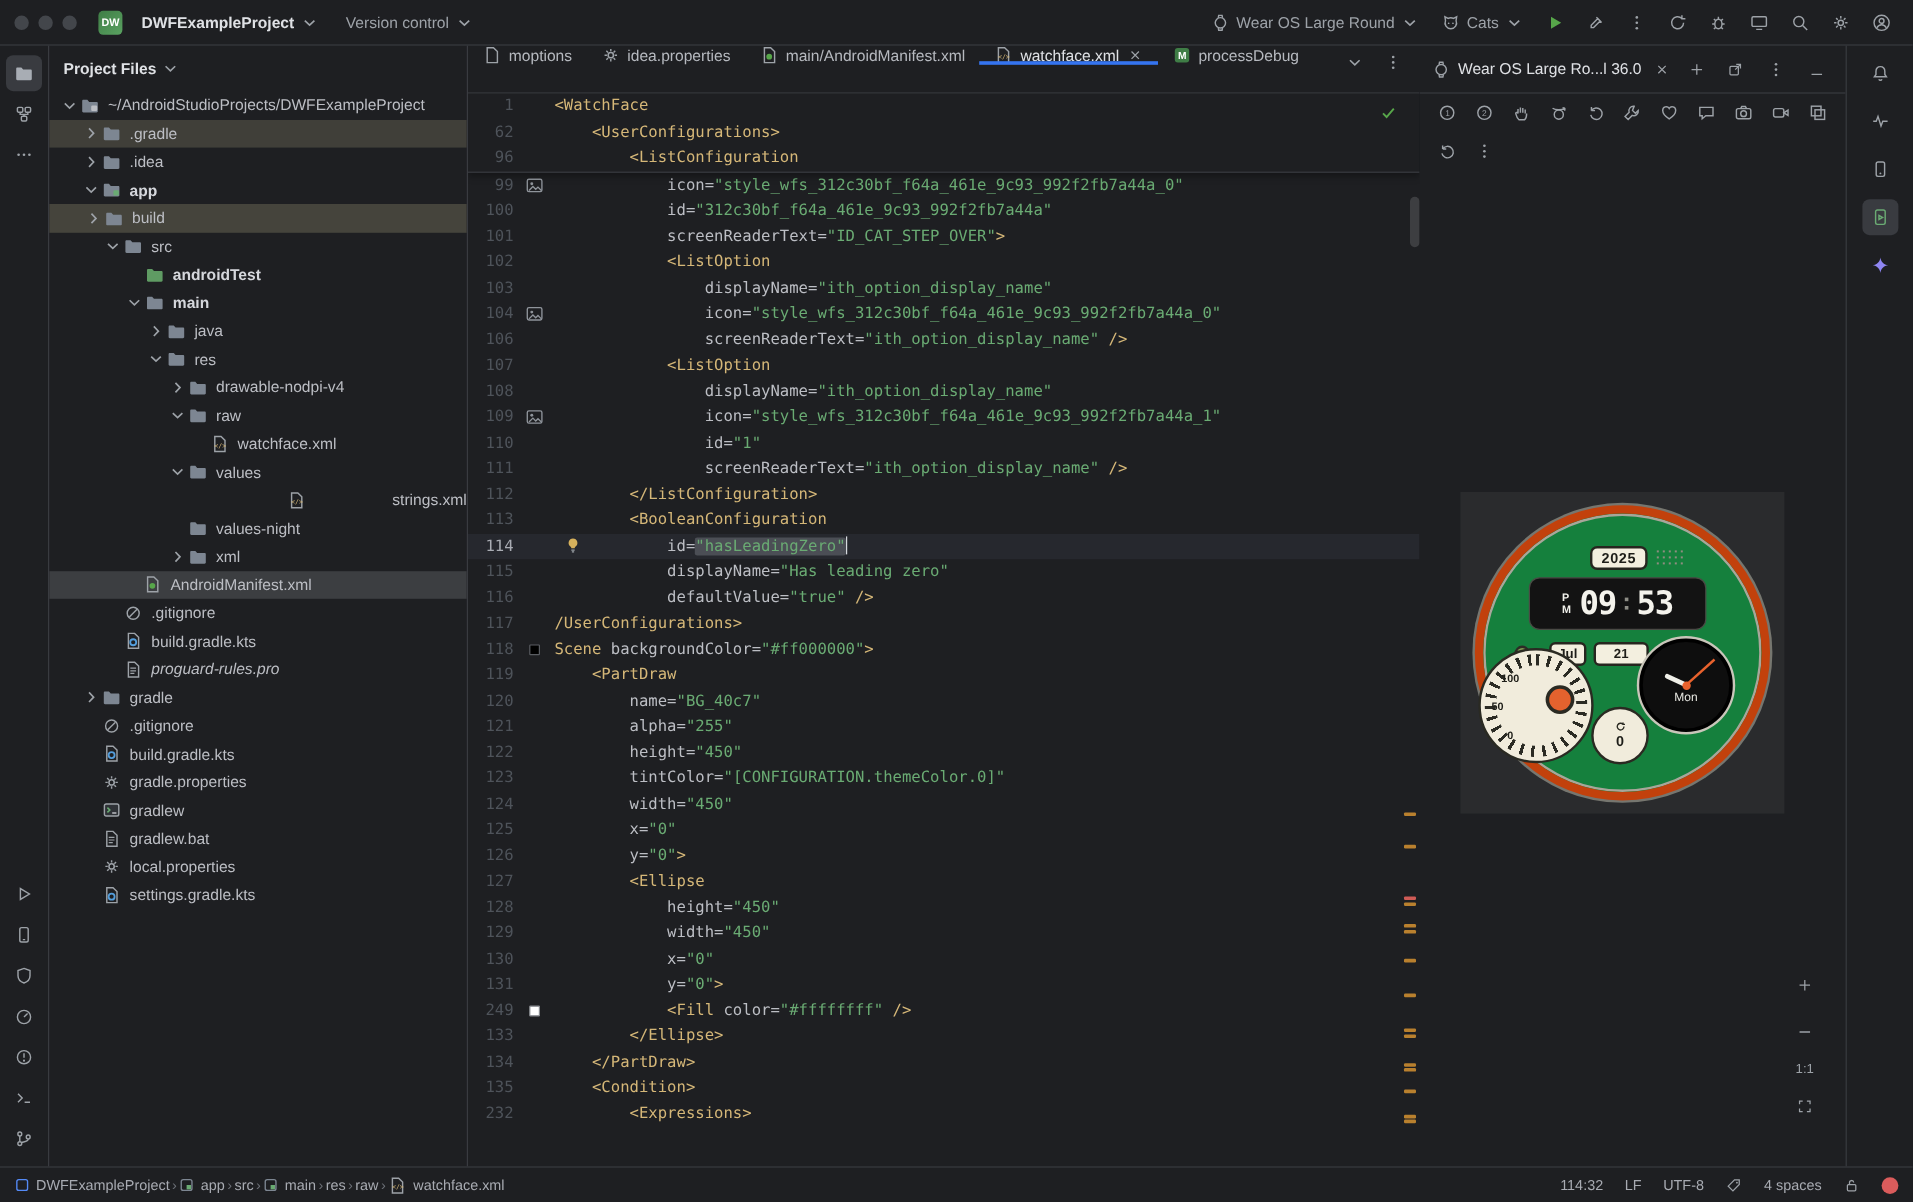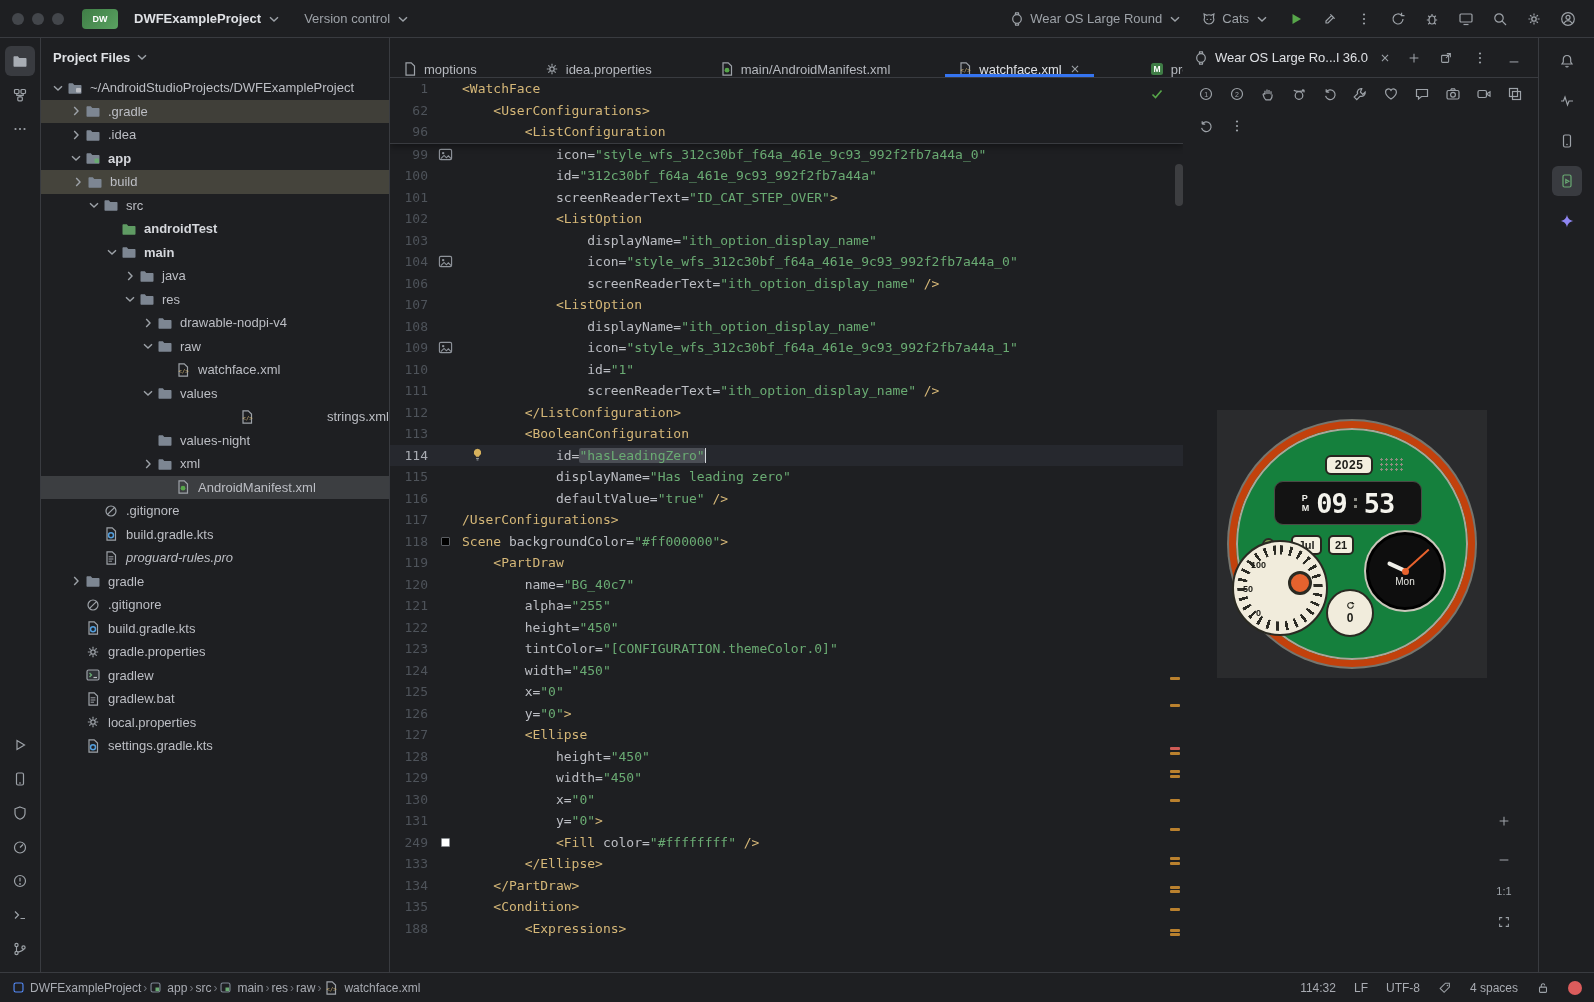--- a/index.html
+++ b/index.html
@@ -9,21 +9,21 @@
   *{box-sizing:border-box;}
   html,body{margin:0;padding:0;}
   body{width:1594px;height:1002px;overflow:hidden;background:var(--bg);
        font-family:"Liberation Sans",sans-serif;font-size:13px;color:var(--text);}
   svg{display:block;}
   
   .titlebar{height:38px;display:flex;align-items:center;gap:10px;padding:0 12px;
             border-bottom:1px solid var(--border);}
   .lights{display:flex;gap:8px;margin-right:8px;}
   .light{width:12px;height:12px;border-radius:50%;background:#43464b;}
-  .dw-badge{width:36px;height:20px;border-radius:4px;background:linear-gradient(135deg,#3f7d46,#5aa261);
+  .dw-badge{width:20px;height:20px;border-radius:4px;background:linear-gradient(135deg,#3f7d46,#5aa261);
             color:#fff;font-size:9px;font-weight:bold;display:flex;align-items:center;justify-content:center;}
   .chip{display:flex;align-items:center;gap:5px;padding:3px 6px;border-radius:6px;color:var(--dim);cursor:default;}
   .chip.strong{color:var(--bright);font-weight:bold;}
   .tb-right{margin-left:auto;display:flex;align-items:center;gap:6px;}
   .icon-btn{width:28px;height:28px;border-radius:6px;display:flex;align-items:center;justify-content:center;}
   
   .main-row{display:grid;grid-template-columns:41px 349px 793px 355px 56px;height:934px;}
   .left-strip{border-right:1px solid var(--border);display:flex;flex-direction:column;align-items:center;padding:6px 0;}
   .left-strip .spacer{flex:1;}
   .right-strip{border-left:1px solid var(--border);display:flex;flex-direction:column;align-items:center;padding:6px 0;gap:6px;}
@@ -35,21 +35,21 @@
   .trow{display:flex;align-items:center;height:23.5px;white-space:nowrap;}
   .trow .chev{width:17px;flex:none;display:flex;align-items:center;justify-content:center;}
   .trow .ticon{width:18px;flex:none;display:flex;align-items:center;justify-content:center;}
   .trow .tlabel{margin-left:6px;}
   .trow .tlabel.bold{font-weight:bold;color:#d5d7dc;}
   .trow.bg-dim{background:#403f39;}
   .trow.bg-olive{background:#45443c;}
   .trow.bg-selected{background:#3c3e41;}
   
   .editor-col{display:flex;flex-direction:column;overflow:hidden;position:relative;}
-  .tabbar{height:40px;display:flex;align-items:flex-end;border-bottom:1px solid var(--border);overflow:hidden;gap:43px;}
+  .tabbar{height:40px;display:flex;align-items:flex-start;border-bottom:1px solid var(--border);overflow:hidden;}
   .tab{display:flex;align-items:center;gap:6px;padding:0 12px;position:relative;color:#b6b9bf;white-space:nowrap;}
   .tab.active{color:var(--bright);}
   .tab.active::after{content:"";position:absolute;left:0;right:0;bottom:0;height:3px;background:#3574f0;}
   .tab-actions{margin-left:auto;display:flex;align-items:center;gap:4px;padding-right:8px;}
   .editor-body{flex:1;position:relative;overflow:hidden;font-family:"DejaVu Sans Mono",monospace;font-size:13px;}
   .sticky{border-bottom:1px solid var(--border);box-shadow:0 3px 6px rgba(0,0,0,.35);position:relative;z-index:2;background:var(--bg);}
   .crow{display:flex;height:21.5px;line-height:21.5px;white-space:pre;}
   .crow .ln{width:44px;flex:none;text-align:right;padding-right:6px;color:var(--ln);}
   .crow .gut{width:22px;flex:none;display:flex;align-items:center;justify-content:center;}
   .crow .ct{padding-left:6px;position:relative;flex:1;}
@@ -87,21 +87,21 @@
   .w-digital{left:38px;top:53px;width:148px;height:44px;background:#131313;border-radius:9px;border:1px solid #4a4a45;
              display:flex;align-items:center;justify-content:center;gap:7px;position:absolute;}
   .w-digital *{position:static;}
   .w-ampm{display:flex;flex-direction:column;gap:1px;color:#f0f0ea;font-size:9px;font-weight:bold;line-height:9px;}
   .w-hh,.w-mm{font-family:"DejaVu Sans Mono",monospace;font-size:27px;font-weight:bold;color:#f4f3ec;letter-spacing:-1px;}
   .w-colon{display:flex;flex-direction:column;gap:4px;}
   .w-colon i{width:3px;height:3px;background:#8d8d85;}
   .w-green-dot{left:26px;top:110px;width:13px;height:13px;border-radius:50%;background:#7f9c52;border:2px solid #2c2c26;}
   .w-month{left:55px;top:107px;width:31px;height:20px;background:#f3efdf;border:2px solid #26261f;border-radius:5px;
            display:flex;align-items:center;justify-content:center;font-size:11px;font-weight:bold;color:#1d1d18;}
-  .w-day{left:92px;top:107px;width:26px;height:20px;background:#f3efdf;border:2px solid #26261f;border-radius:5px;
+  .w-day{left:92px;top:107px;width:46px;height:20px;background:#f3efdf;border:2px solid #26261f;border-radius:5px;
          display:flex;align-items:center;justify-content:center;font-size:11px;font-weight:bold;color:#1d1d18;}
   .w-subdial{left:130px;top:104px;width:78px;height:78px;border-radius:50%;background:#0e0e0e;border:3px solid #000;
              box-shadow:0 0 0 2px #c9c6ba;}
   .w-weekday{left:0;right:0;top:41px;text-align:center;font-size:10px;color:#e6e6e0;}
   .hand{transform-origin:50% 100%;}
   .hand-o{left:34.5px;top:4px;width:2px;height:32px;background:#e8622d;transform:rotate(48deg);}
   .hand-w{left:33.5px;top:17px;width:3.5px;height:19px;background:#efefe8;transform:rotate(-65deg);border-radius:2px;}
   .w-subcap{left:32.5px;top:32.5px;width:7px;height:7px;border-radius:50%;background:#e8622d;}
   .w-gauge{left:-4px;top:112px;width:96px;height:96px;border-radius:50%;background:#f1ecdc;border:2px solid #2a2a22;}
   .g-ring{left:3px;top:3px;width:86px;height:86px;border-radius:50%;
@@ -518,21 +518,21 @@
               <path d="M6.2 4l3.8 4-3.8 4" stroke-width="1.4"></path>
             </svg>
           </span>
           <span class="ticon">
             <svg width="16" height="16" viewBox="0 0 16 16" fill="none" stroke="#9da2a8" stroke-width="1.2">
               <path d="M1.5 4.2c0-.6.4-1 1-1h3.3l1.5 1.7h6.2c.6 0 1 .4 1 1v6.9c0 .6-.4 1-1 1h-11c-.6 0-1-.4-1-1z" fill="#7d8692" stroke="none"></path>
             </svg>
           </span>
           <span class="tlabel">xml</span>
         </div>
-        <div class="trow bg-selected" style="padding-left: 116px;">
+        <div class="trow bg-selected" style="padding-left: 60px;">
           <span class="chev"></span>
           <span class="ticon">
             <svg width="16" height="16" viewBox="0 0 16 16" fill="none" stroke="#9da2a8" stroke-width="1.2">
               <path d="M4 1.8h5.2L12.5 5v9.2h-8.5z"></path>
               <circle cx="8" cy="9.2" r="2.4" fill="#57a64a" stroke="none"></circle>
             </svg>
           </span>
           <span class="tlabel">AndroidManifest.xml</span>
         </div>
         <div class="trow" style="padding-left: 44px;">
@@ -774,21 +774,21 @@
           <div class="crow"><span class="ln">126</span><span class="gut"></span><span class="ct"><span class="tk-p">        </span><span class="tk-a">y=</span><span class="tk-v">"0"</span><span class="tk-t">&gt;</span></span></div>
           <div class="crow"><span class="ln">127</span><span class="gut"></span><span class="ct"><span class="tk-p">        </span><span class="tk-t">&lt;Ellipse</span></span></div>
           <div class="crow"><span class="ln">128</span><span class="gut"></span><span class="ct"><span class="tk-p">            </span><span class="tk-a">height=</span><span class="tk-v">"450"</span></span></div>
           <div class="crow"><span class="ln">129</span><span class="gut"></span><span class="ct"><span class="tk-p">            </span><span class="tk-a">width=</span><span class="tk-v">"450"</span></span></div>
           <div class="crow"><span class="ln">130</span><span class="gut"></span><span class="ct"><span class="tk-p">            </span><span class="tk-a">x=</span><span class="tk-v">"0"</span></span></div>
           <div class="crow"><span class="ln">131</span><span class="gut"></span><span class="ct"><span class="tk-p">            </span><span class="tk-a">y=</span><span class="tk-v">"0"</span><span class="tk-t">&gt;</span></span></div>
           <div class="crow"><span class="ln">249</span><span class="gut"><span class="sw sww"></span></span><span class="ct"><span class="tk-p">            </span><span class="tk-t">&lt;Fill</span><span class="tk-p"> </span><span class="tk-a">color=</span><span class="tk-v">"#ffffffff"</span><span class="tk-p"> </span><span class="tk-t">/&gt;</span></span></div>
           <div class="crow"><span class="ln">133</span><span class="gut"></span><span class="ct"><span class="tk-p">        </span><span class="tk-t">&lt;/Ellipse&gt;</span></span></div>
           <div class="crow"><span class="ln">134</span><span class="gut"></span><span class="ct"><span class="tk-p">    </span><span class="tk-t">&lt;/PartDraw&gt;</span></span></div>
           <div class="crow"><span class="ln">135</span><span class="gut"></span><span class="ct"><span class="tk-p">    </span><span class="tk-t">&lt;Condition&gt;</span></span></div>
-          <div class="crow"><span class="ln">188</span><span class="gut"></span><span class="ct"><span class="tk-p">        </span><span class="tk-t">&lt;Expressions&gt;</span></span></div>
+          <div class="crow"><span class="ln">232</span><span class="gut"></span><span class="ct"><span class="tk-p">        </span><span class="tk-t">&lt;Expressions&gt;</span></span></div>
         </div>
       <div class="scroll-thumb"></div>
       <div id="stripe-marks">
           <div class="stripe-mark" style="top: 599px; background: rgb(185, 128, 46);"></div>
           <div class="stripe-mark" style="top: 626px; background: rgb(185, 128, 46);"></div>
           <div class="stripe-mark" style="top: 669px; background: rgb(207, 91, 86);"></div>
           <div class="stripe-mark" style="top: 674px; background: rgb(185, 128, 46);"></div>
           <div class="stripe-mark" style="top: 692px; background: rgb(185, 128, 46);"></div>
           <div class="stripe-mark" style="top: 697px; background: rgb(185, 128, 46);"></div>
           <div class="stripe-mark" style="top: 721px; background: rgb(185, 128, 46);"></div>

